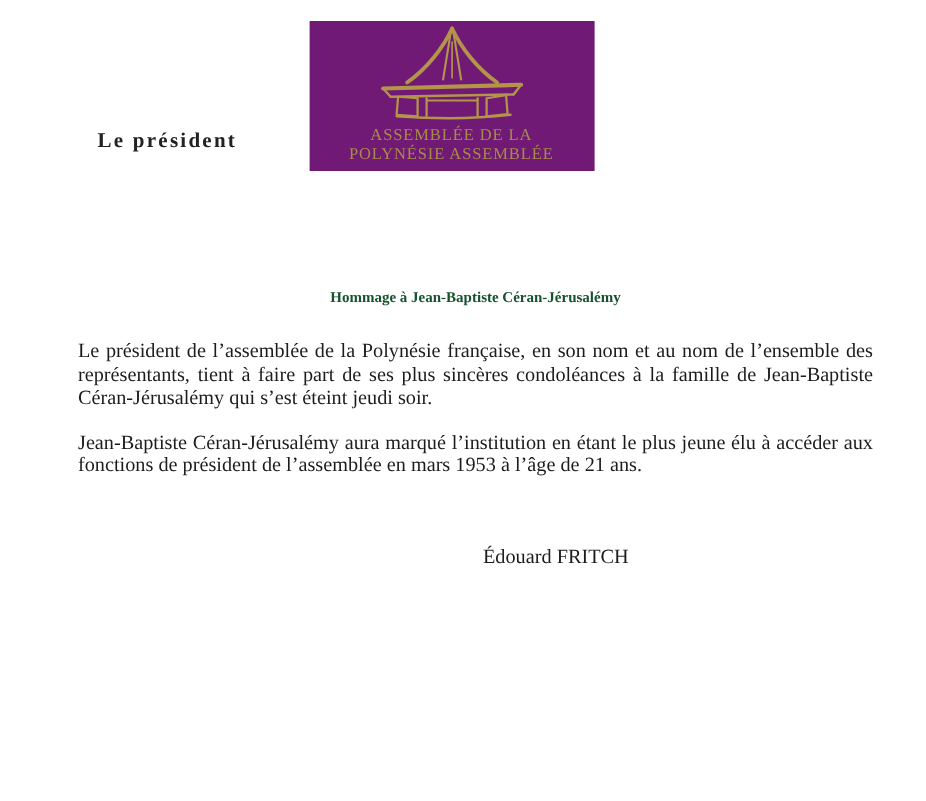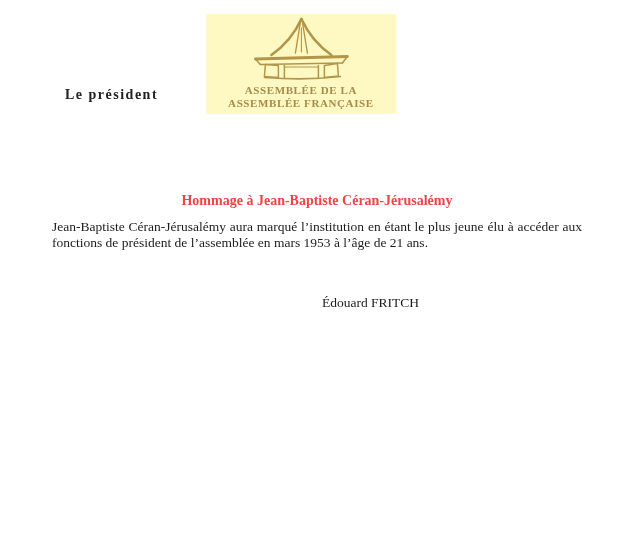--- a/index.html
+++ b/index.html
@@ -29,23 +29,22 @@
     white-space: nowrap;
     font-weight: bold;
   }
   .logo-block {
     position: absolute;
     left: 50%;
     top: 14px;
     transform: translateX(-54%);
     width: 190px;
     text-align: center;
-    background: #fef9c3;
+    background: #701a75;
     padding: 2px 0 4px 0;
-    font-weight: bold;
   }
   .logo-block svg {
     display: block;
     margin: 0 auto;
   }
   .logo-caption {
     margin-top: 4px;
     font-size: 11px;
     line-height: 13px;
     letter-spacing: 0.6px;
@@ -62,23 +61,23 @@
   }
   .content {
     position: absolute;
     left: 52px;
     top: 193px;
     width: 530px;
   }
   .doc-title {
     text-align: center;
     font-weight: bold;
-    font-size: 14px;
-    margin: 0 0 10px 0;
-    color: #ef4444;
+    font-size: 10px;
+    margin: 0 0 22px 0;
+    color: #14532d;
   }
   .content p {
     margin: 0 0 14px 0;
     font-size: 13.5px;
     line-height: 15.6px;
     text-align: justify;
     color: #1c1c1c;
   }
   .signature {
     margin-top: 45px;
@@ -110,27 +109,28 @@
       <path d="M96 40.5 L91 47" stroke-width="1.6"></path>
 
       <path d="M14 48.5 L27 49.5 L27 61.5 L13 60.5 Z" stroke-width="1.5"></path>
       <path d="M86 47.5 L73 49.5 L73 61.5 L87 60 Z" stroke-width="1.5"></path>
       <path d="M33 49.5 L33 61.5" stroke-width="1.5"></path>
       <path d="M67 49.5 L67 61.5" stroke-width="1.5"></path>
       <path d="M33 51 L67 51" stroke-width="1.2"></path>
       <path d="M13 61.5 C 40 63.5, 64 63.5, 89 60.5" stroke-width="1.6"></path>
     </svg>
     <div class="logo-caption">ASSEMBLÉE DE LA</div>
-    <div class="logo-caption" style="margin-top:0;">ASSEMBLÉE FRANÇAISE</div>
+    <div class="logo-caption" style="margin-top:0;">POLYNÉSIE ASSEMBLÉE</div>
   </div>
 
 
   <div class="content">
     <h1 class="doc-title">Hommage à Jean-Baptiste Céran-Jérusalémy</h1>
 
+    <p>Le président de l’assemblée de la Polynésie française, en son nom et au nom de l’ensemble des représentants, tient à faire part de ses plus sincères condoléances à la famille de Jean-Baptiste Céran-Jérusalémy qui s’est éteint jeudi soir.</p>
 
     <p>Jean-Baptiste Céran-Jérusalémy aura marqué l’institution en étant le plus jeune élu à accéder aux fonctions de président de l’assemblée en mars 1953 à l’âge de 21 ans.</p>
 
 
     <div class="signature">Édouard FRITCH</div>
   </div>
 
 </div>
 
 </body></html>

